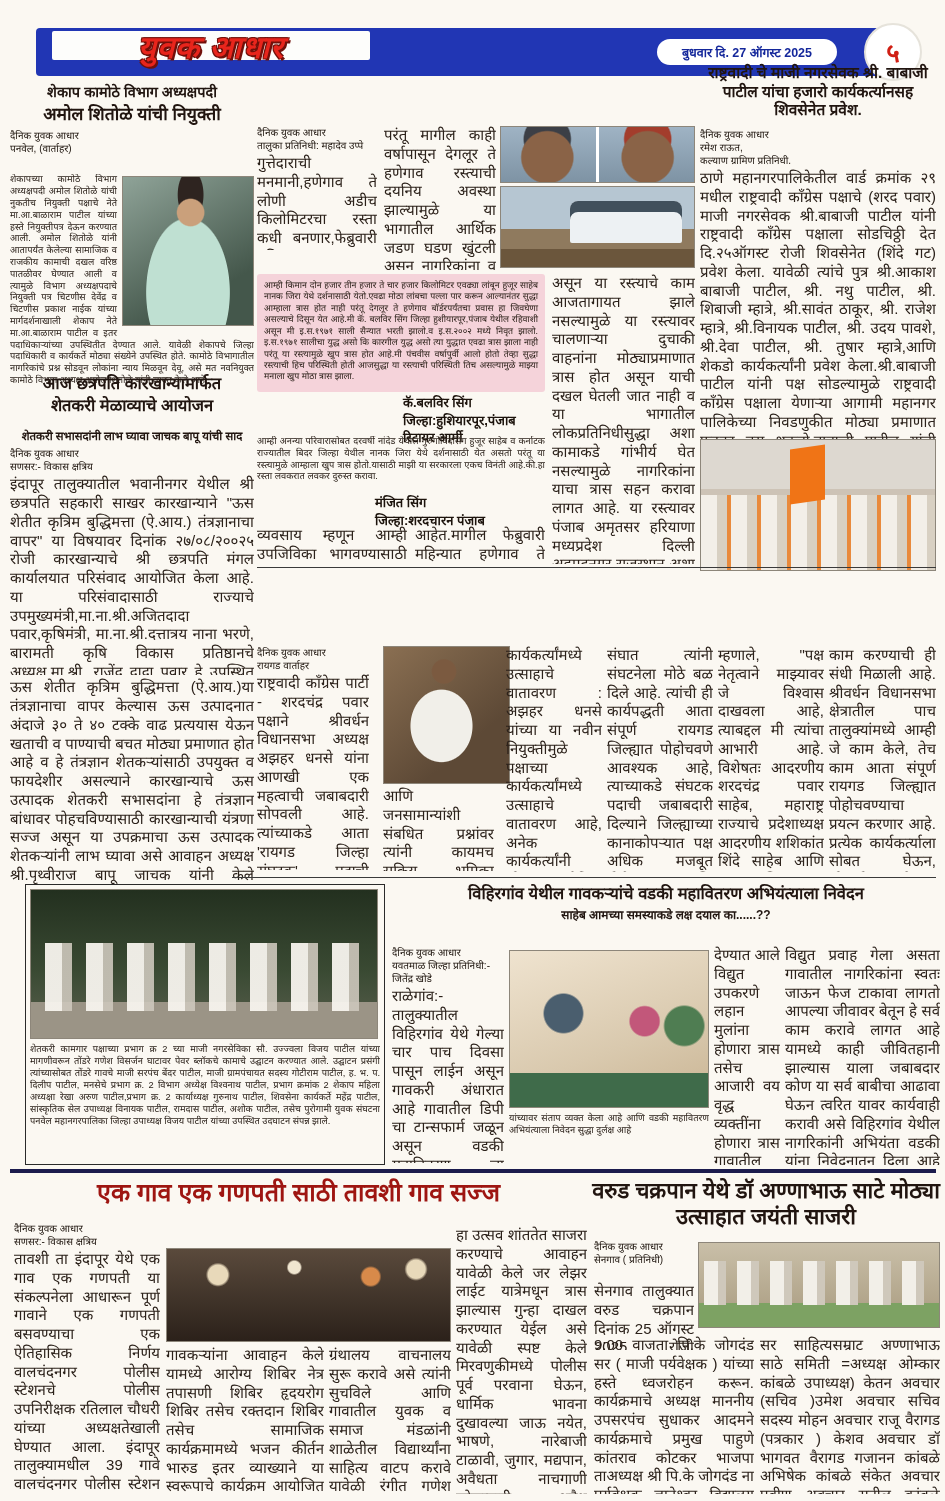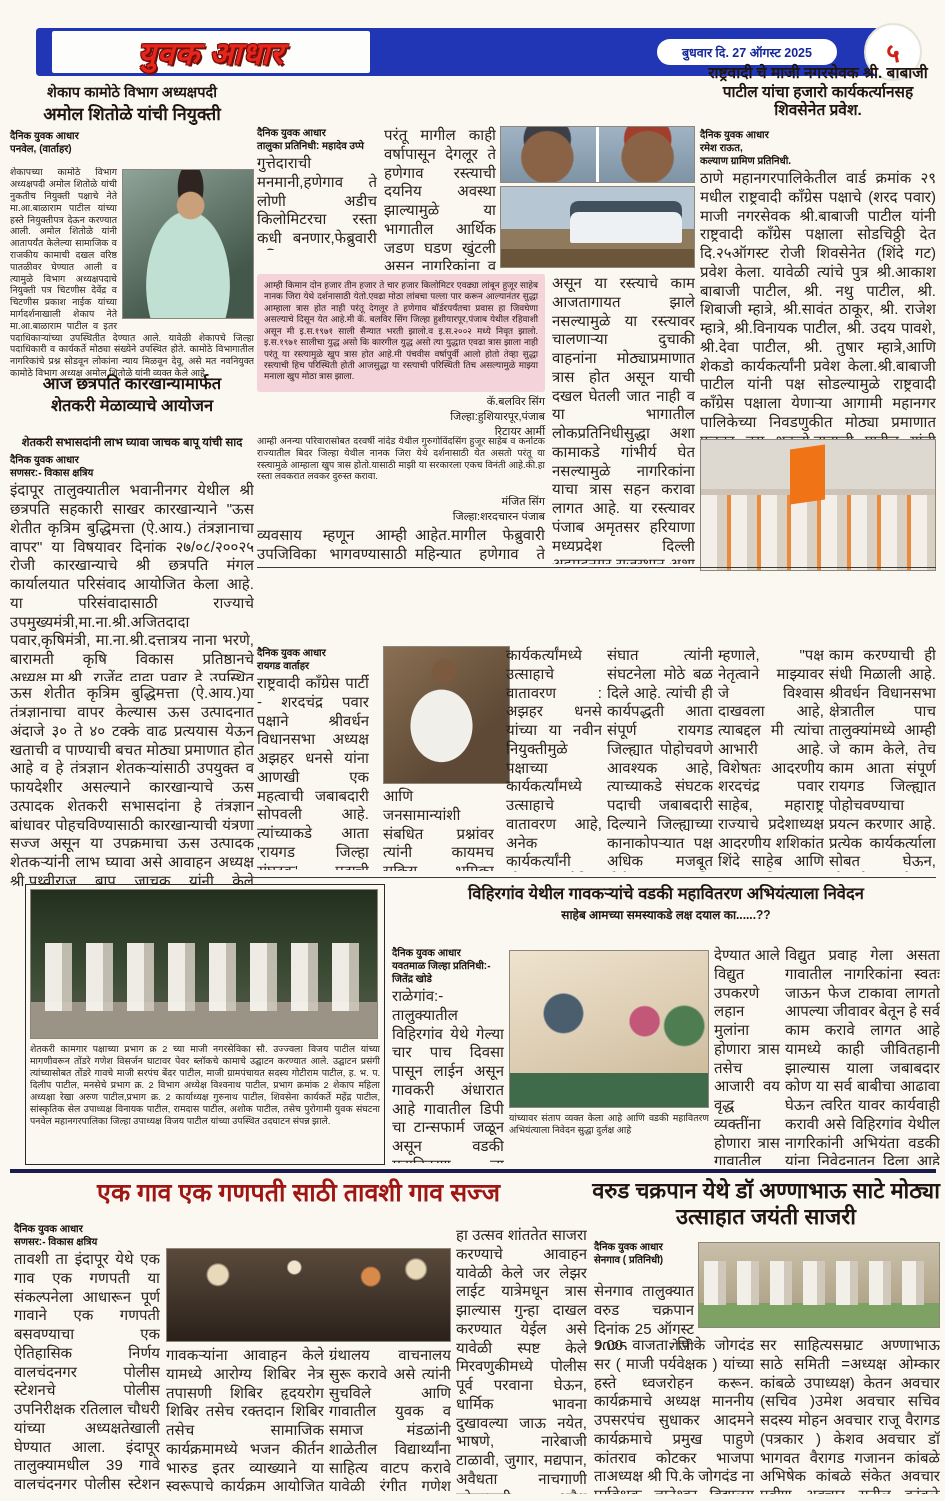--- a/index.html
+++ b/index.html
@@ -2,30 +2,30 @@
 <html><head>
 <meta charset="utf-8">
 <style>
   *{margin:0;padding:0;box-sizing:border-box}
   html,body{background:#9a9a9a}
   #page{position:relative;width:945px;height:1501px;margin:0 auto;background:#fbf8f2;
         font-family:"Liberation Sans","DejaVu Sans",sans-serif;color:#241a12;overflow:hidden}
   .abs{position:absolute}
   .bt{font-size:9.3px;line-height:1.27;text-align:justify;color:#2b211a;overflow:hidden}
   .bt-sm{font-size:15px;line-height:1.25;text-align:justify;color:#2b211a;overflow:hidden}
-  .by{font-size:10px;font-weight:bold;line-height:1.3;color:#1c130c}
+  .by{font-size:10px;font-weight:normal;line-height:1.3;color:#1c130c}
   .hl-red{color:#9e1511;font-weight:bold;text-align:center;line-height:1.18}
   .hl-dark{color:#211510;font-weight:bold;text-align:center;line-height:1.2}
-  .sig{font-size:11px;font-weight:normal;text-align:right;line-height:1.35;color:#1c130c}
+  .sig{font-size:13px;font-weight:bold;text-align:left;line-height:1.35;color:#1c130c}
   .cap{font-size:9.3px;line-height:1.3;text-align:justify;color:#2b211a;overflow:hidden}
   .sep{background:#3a3a3a}
 
   
   #masthead{left:36px;top:28px;width:873px;height:48px;background:#2136b4;border-radius:4px}
-  #logo-box{left:16px;top:3px;width:318px;height:42px;background:#fdfdfb;border-radius:2px;
+  #logo-box{left:16px;top:3px;width:318px;height:29px;background:#fdfdfb;border-radius:2px;
             display:flex;align-items:center;justify-content:center}
   #logo-text{font-size:31px;font-weight:bold;font-style:italic;color:#e8251c;letter-spacing:1px;
              text-shadow:2px 2px 0 #70100a,-1px -1px 0 #70100a,1px -1px 0 #70100a,-1px 1px 0 #70100a}
   #date-pill{right:72px;top:11px;width:180px;height:26px;background:#ffffff;border-radius:13px;
              display:flex;align-items:center;justify-content:center}
   #date-text{font-size:12.5px;font-weight:bold;color:#14279b}
   #page-circle{left:828px;top:-5px;width:58px;height:58px;background:#ffffff;border-radius:50%;
                border:2px solid #e6e3db;display:flex;align-items:center;justify-content:center}
   #page-number{font-size:26px;font-weight:bold;color:#d01f14}
 
@@ -109,31 +109,31 @@
     </div>
     <div id="page-circle" class="abs">
       <span id="page-number">५</span>
     </div>
   </div>
 
   <div id="a-shekap" class="abs">
     <div class="hl-dark" style="font-size:14.5px">शेकाप कामोठे विभाग अध्यक्षपदी</div>
     <div class="hl-dark" style="font-size:17.5px;margin:3px 0 4px">अमोल शितोळे यांची नियुक्ती</div>
     <div class="by">दैनिक युवक आधार</div>
-    <div class="by" style="margin-bottom:12px">पनवेल, (वार्ताहर)</div>
+    <div class="by" style="margin-bottom:19px">पनवेल, (वार्ताहर)</div>
     <div class="bt" style="height:212px">
       <div class="ph ph-amol" style="float:right;width:132px;height:150px;margin:2px 0 3px 5px"></div>
       <span>शेकापच्या कामोठे विभाग अध्यक्षपदी अमोल शितोळे यांची नुकतीच नियुक्ती पक्षाचे नेते मा.आ.बाळाराम पाटील यांच्या हस्ते नियुक्तीपत्र देऊन करण्यात आली. अमोल शितोळे यांनी आतापर्यंत केलेल्या सामाजिक व राजकीय कामाची दखल वरिष्ठ पातळीवर घेण्यात आली व त्यामुळे विभाग अध्यक्षपदाचे नियुक्ती पत्र चिटणीस देवेंद्र व चिटणीस प्रकाश नाईक यांच्या मार्गदर्शनाखाली शेकाप नेते मा.आ.बाळाराम पाटील व इतर पदाधिकाऱ्यांच्या उपस्थितीत देण्यात आले. यावेळी शेकापचे जिल्हा पदाधिकारी व कार्यकर्ते मोठ्या संख्येने उपस्थित होते. कामोठे विभागातील नागरिकांचे प्रश्न सोडवून लोकांना न्याय मिळवून देवू, असे मत नवनियुक्त कामोठे विभाग अध्यक्ष अमोल शितोळे यांनी व्यक्त केले आहे.</span>
     </div>
   </div>
 
   <div id="a-karkhana" class="abs">
     <div class="hl-dark" style="font-size:16.5px">आज छत्रपति कारखान्यामार्फत</div>
     <div class="hl-dark" style="font-size:16.5px;margin-top:2px">शेतकरी मेळाव्याचे आयोजन</div>
-    <div class="hl-dark" style="font-size:11.5px;margin:20px 0 4px">शेतकरी सभासदांनी लाभ घ्यावा जाचक बापू यांची साद</div>
+    <div class="hl-dark" style="font-size:11.5px;margin:14px 0 4px">शेतकरी सभासदांनी लाभ घ्यावा जाचक बापू यांची साद</div>
     <div class="by">दैनिक युवक आधार</div>
     <div class="by" style="margin-bottom:2px">सणसर:- विकास क्षत्रिय</div>
     <div class="bt-sm" style="height:200px">इंदापूर तालुक्यातील भवानीनगर येथील श्री छत्रपति सहकारी साखर कारखान्याने "ऊस शेतीत कृत्रिम बुद्धिमत्ता (ऐ.आय.) तंत्रज्ञानाचा वापर" या विषयावर दिनांक २७/०८/२००२५ रोजी कारखान्याचे श्री छत्रपति मंगल कार्यालयात परिसंवाद आयोजित केला आहे. या परिसंवादासाठी राज्याचे उपमुख्यमंत्री,मा.ना.श्री.अजितदादा पवार,कृषिमंत्री, मा.ना.श्री.दत्तात्रय नाना भरणे, बारामती कृषि विकास प्रतिष्ठानचे अध्यक्ष,मा.श्री. राजेंद्र दादा पवार हे उपस्थित राहणार आहेत.तसेच वसंतदादा शुगर इन्स्टिट्यूट,मांजरी बुद्रुक,महाराष्ट्र राज्य सहकारी साखर कारखाना संघ लि.मुंबई,कृषि विज्ञान केंद्र,माळेगाव व मध्यवर्ती ऊस संशोधन केंद्र,पाडेगाव या संस्थेतील ऊस विशेषतज्ञ उपस्थित राहून ऊस उत्पादक शेतकऱ्यांना मार्गदर्शन करणार आहेत,अशी माहिती कारखान्याचे अध्यक्ष श्री. पृथ्वीराज बापू जाचक यांनी दिली.</div>
     <div class="bt-sm" style="height:208px;margin-top:3px">ऊस शेतीत कृत्रिम बुद्धिमत्ता (ऐ.आय.)या तंत्रज्ञानाचा वापर केल्यास ऊस उत्पादनात अंदाजे ३० ते ४० टक्के वाढ प्रत्ययास येऊन खताची व पाण्याची बचत मोठ्या प्रमाणात होत आहे व हे तंत्रज्ञान शेतकऱ्यांसाठी उपयुक्त व फायदेशीर असल्याने कारखान्याचे ऊस उत्पादक शेतकरी सभासदांना हे तंत्रज्ञान बांधावर पोहचविण्यासाठी कारखान्याची यंत्रणा सज्ज असून या उपक्रमाचा ऊस उत्पादक शेतकऱ्यांनी लाभ घ्यावा असे आवाहन अध्यक्ष श्री.पृथ्वीराज बापू जाचक यांनी केले आहे.यावेळी कारखान्याचे उपाध्यक्ष, सर्व संचालक मंडळ, श्री.रामचंद्र निंबाळकर,श्री.पृथ्वीराज पोळ,श्री.गणपतराव काटे,श्री.बाळासाहेब कोळेकर,श्री.संतोष मारकड,श्री.नितेश टिळेकर,श्री.सतिश देवकाते,श्री.अशोक जावळे,श्री.हनुमंत शिंदे,सुचित्रा सपकाळ,श्री.माधुरी राजगुरू,कार्यकारी संचालक श्री अशोक जाधव,फाउंडेशन मॅनेजर श्री.अनुपमा वारकर आणि संपूर्ण शेतकी अधिकारी,श्री.जगदिश शिंदे हे उपस्थित होते.</div>
   </div>
 
   <div id="a-road" class="abs">
     <div class="abs" style="left:0;top:62px;width:438px;height:438px">
       <div class="abs" style="left:0;top:0;width:120px">
         <div class="by">दैनिक युवक आधार</div>

